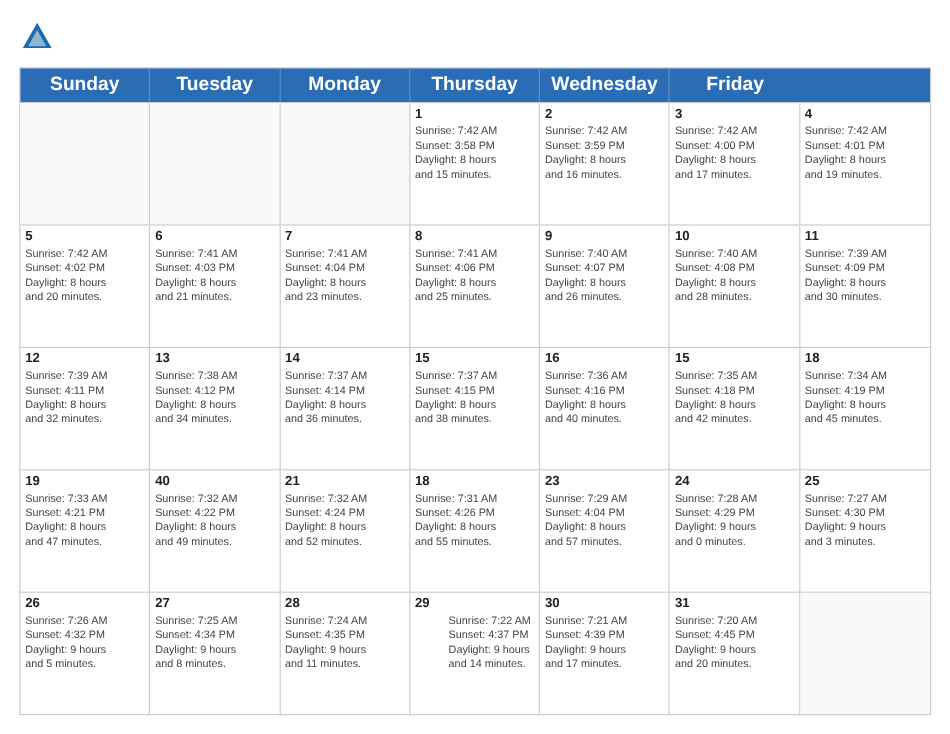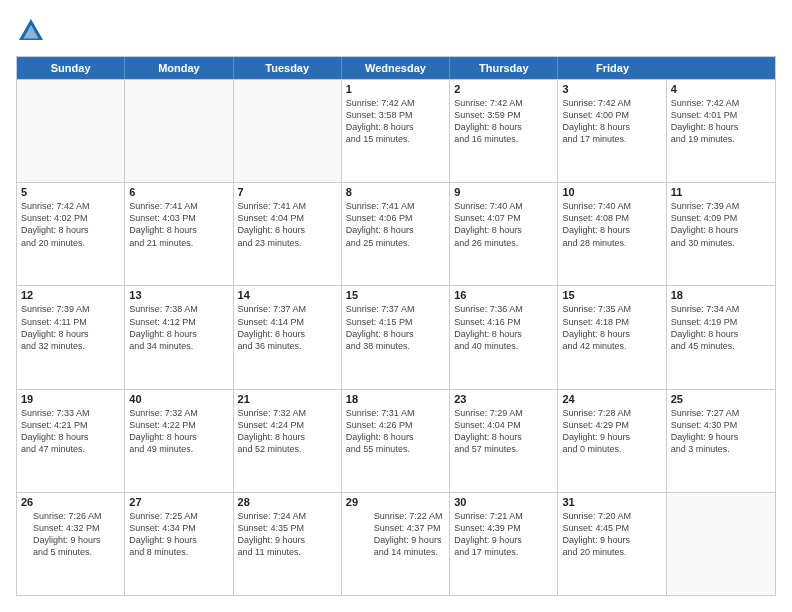--- a/index.html
+++ b/index.html
@@ -65,21 +65,21 @@
       flex-direction: column;
       border: 1px solid #ccc;
     }
     .cal-header {
       display: grid;
       grid-template-columns: repeat(7, 1fr);
       background: #2a6db5;
     }
     .cal-header-cell {
       color: #fff;
-      font-size: 11px;
+      font-size: 16px;
       font-weight: bold;
       padding: 5px 4px;
       text-align: center;
       border-right: 1px solid #5590c8;
     }
     .cal-header-cell:last-child { border-right: none; }
     .cal-body {
       flex: 1;
       display: flex;
       flex-direction: column;
@@ -130,24 +130,24 @@
     </div>
     <div class="title-block">
       <div class="month-title"></div>
       <div class="location"></div>
     </div>
   </div>
 
   <div class="calendar">
     <div class="cal-header">
     <div class="cal-header-cell">Sunday</div>
+        <div class="cal-header-cell">Tuesday</div>
         <div class="cal-header-cell">Monday</div>
-        <div class="cal-header-cell">Tuesday</div>
+        <div class="cal-header-cell">Thursday</div>
         <div class="cal-header-cell">Wednesday</div>
-        <div class="cal-header-cell">Thursday</div>
         <div class="cal-header-cell">Friday</div>
       </div>
     <div class="cal-body">
     <div class="cal-row">
           <div class="cal-cell empty"></div>
           <div class="cal-cell empty"></div>
           <div class="cal-cell empty"></div>
           <div class="cal-cell">
             <div class="day-num">1</div>
             <div class="cell-text" style="white-space: pre-line;">Sunrise: 7:42 AM
@@ -326,21 +326,21 @@
             <div class="day-num">25</div>
             <div class="cell-text" style="white-space: pre-line;">Sunrise: 7:27 AM
 Sunset: 4:30 PM
 Daylight: 9 hours
 and 3 minutes.</div>
           </div>
         </div>
         <div class="cal-row">
           <div class="cal-cell">
             <div class="day-num">26</div>
-            <div class="cell-text" style="white-space: pre-line; margin-left: 12px;">Sunrise: 7:26 AM
+            <div class="cell-text" style="white-space: pre-line;">Sunrise: 7:26 AM
 Sunset: 4:32 PM
 Daylight: 9 hours
 and 5 minutes.</div>
           </div>
           <div class="cal-cell">
             <div class="day-num">27</div>
             <div class="cell-text" style="white-space: pre-line;">Sunrise: 7:25 AM
 Sunset: 4:34 PM
 Daylight: 9 hours
 and 8 minutes.</div>

